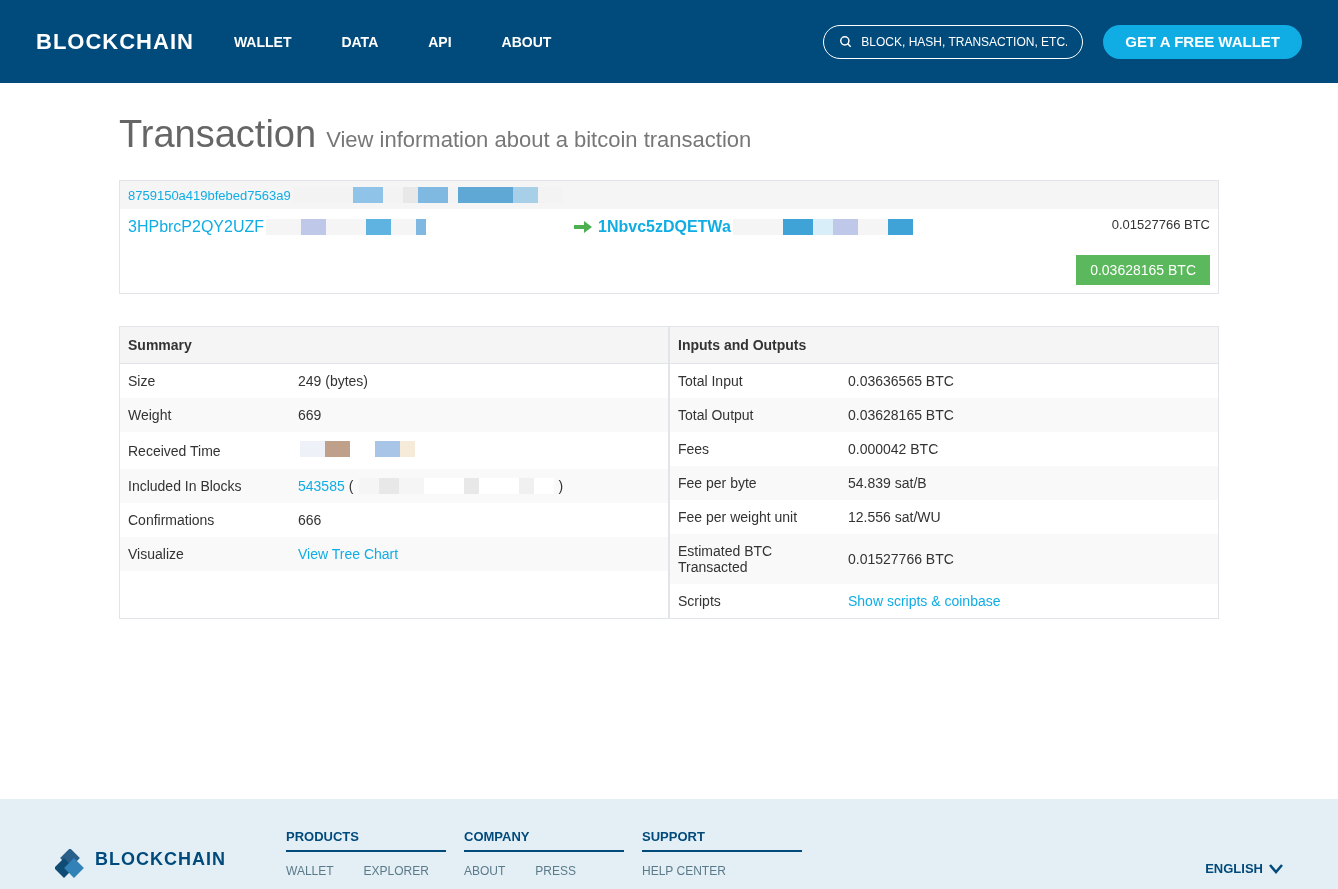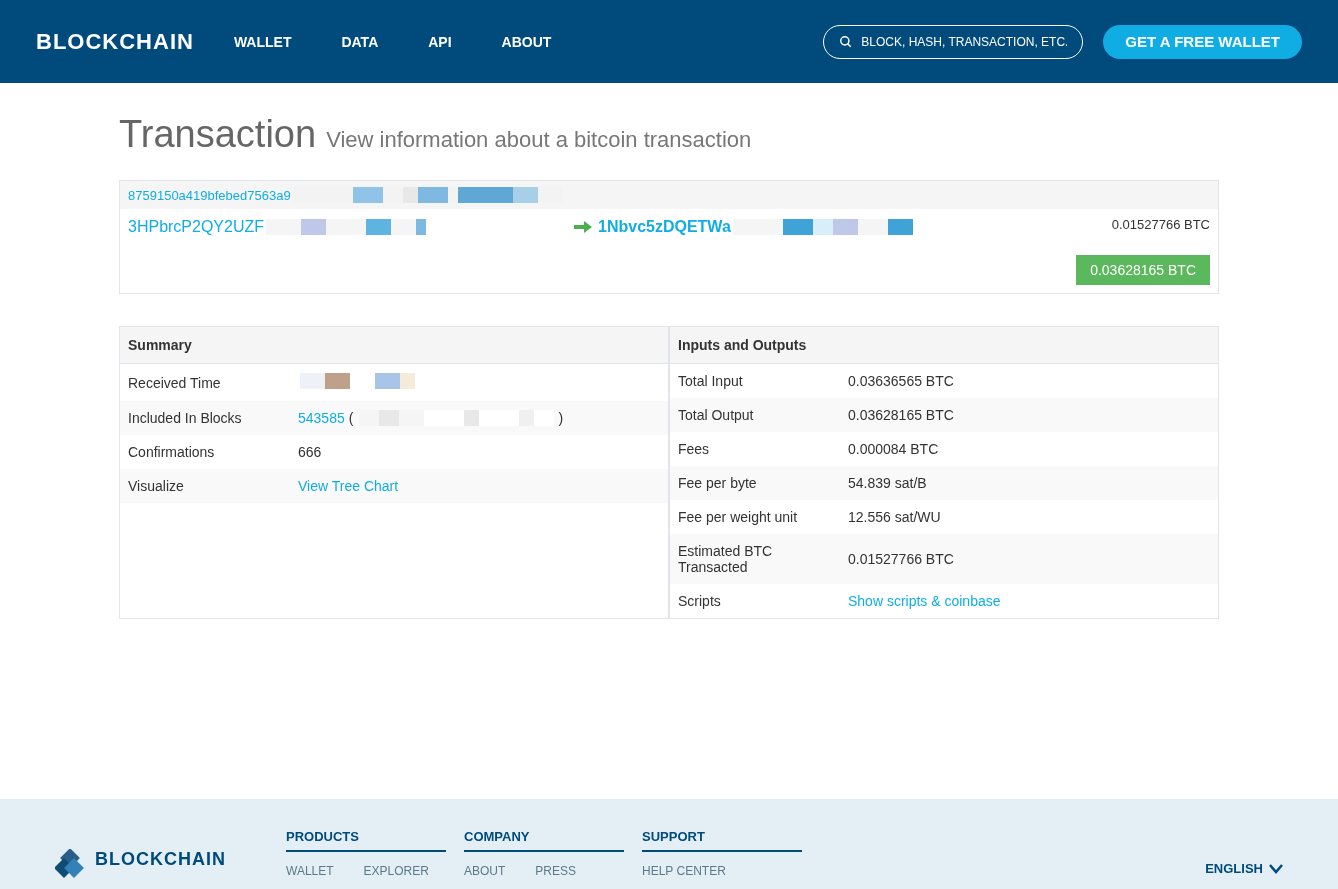--- a/index.html
+++ b/index.html
@@ -146,20 +146,28 @@
     <div class="total-wrap">
       <span class="total-badge">0.03628165 BTC</span>
     </div>
   </div>
 
   <div class="tables">
     <div class="panel">
       <div class="panel-head">Summary</div>
       <table>
         <tbody>
+            <tr>
+              <td>Size</td>
+              <td>249 (bytes)</td>
+            </tr>
+        <tr>
+              <td>Weight</td>
+              <td>669</td>
+            </tr>
         <tr>
               <td>Received Time</td>
               <td><span class="redact">
                   <span style="width:25px;background:#eef2f8"></span>
                   <span style="width:25px;background:#bfa08a"></span>
                   <span style="width:25px;background:#fff"></span>
                   <span style="width:25px;background:#a8c5e8"></span>
                   <span style="width:15px;background:#f5ebd8"></span>
                 </span></td>
             </tr>
@@ -202,21 +210,21 @@
             <tr>
               <td>Total Input</td>
               <td>0.03636565 BTC</td>
             </tr>
         <tr>
               <td>Total Output</td>
               <td>0.03628165 BTC</td>
             </tr>
         <tr>
               <td>Fees</td>
-              <td>0.000084 BTC</td>
+              <td>0.000042 BTC</td>
             </tr>
         <tr>
               <td>Fee per byte</td>
               <td>54.839 sat/B</td>
             </tr>
         <tr>
               <td>Fee per weight unit</td>
               <td>12.556 sat/WU</td>
             </tr>
         <tr>

